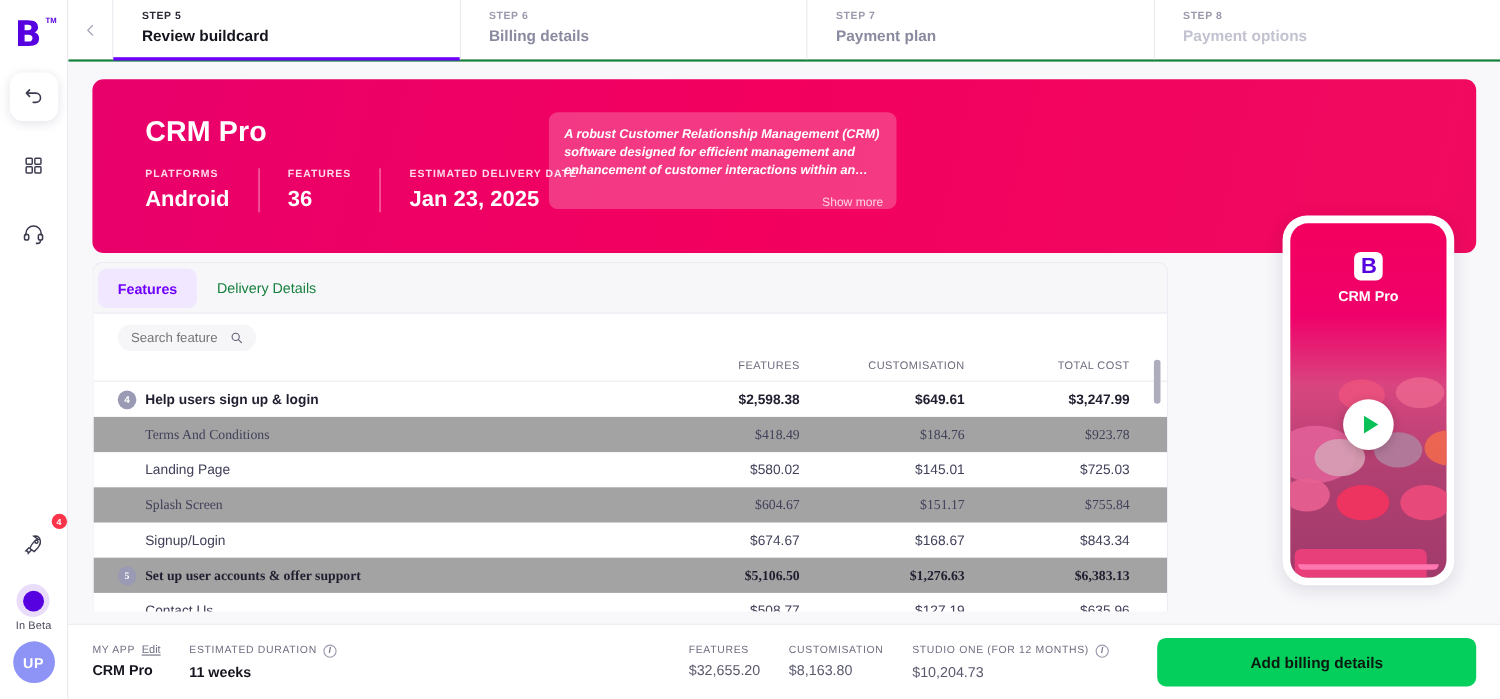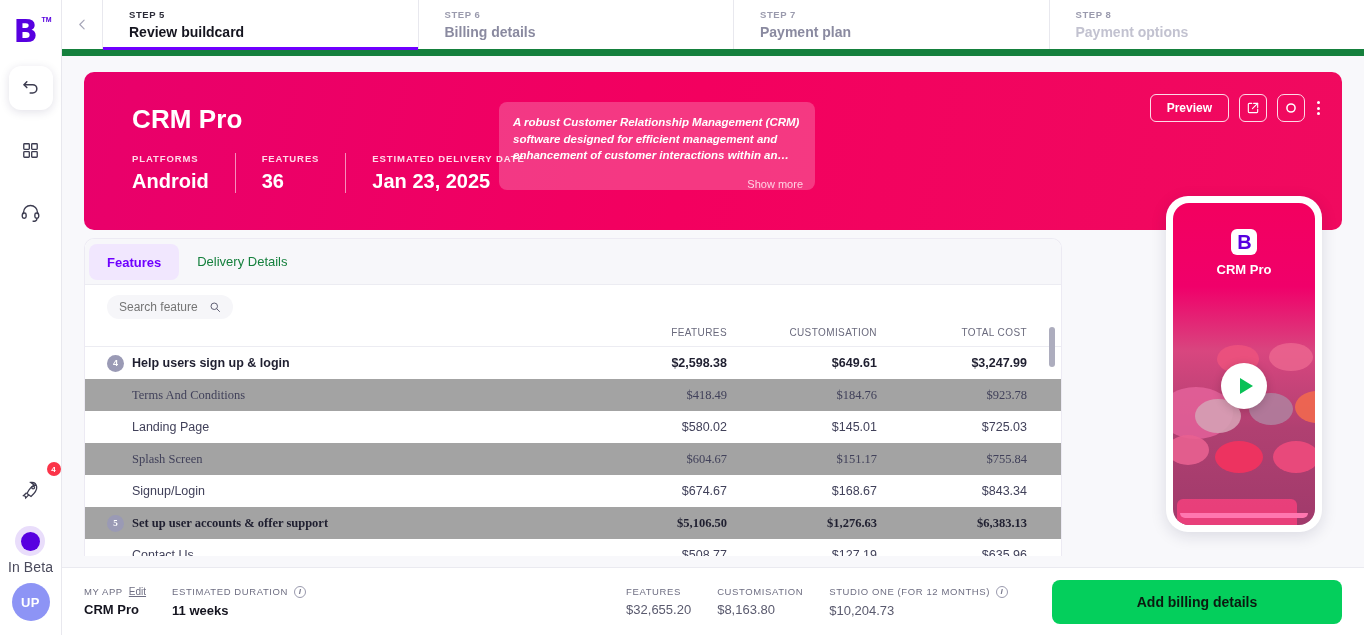--- a/index.html
+++ b/index.html
@@ -34,34 +34,34 @@
     position:absolute; top:-6px; right:-8px; background:#fb3449; color:#fff;
     font-size:8px; font-weight:700; border-radius:50%;
     width:14px; height:14px; display:flex; align-items:center; justify-content:center;
   }
   .beta-wrap { display:flex; flex-direction:column; align-items:center; margin-bottom: 8px; }
   .beta-dot-outer {
     width: 30px; height:30px; border-radius:50%; background:#e9ddfb;
     display:flex; align-items:center; justify-content:center;
   }
   .beta-dot-inner { width:19px; height:19px; border-radius:50%; background:#5700e0; }
-  .beta-label { font-size:14px; color:#4a4a5c; margin-top:3px; letter-spacing:.1px; }
+  .beta-label { font-size:10px; color:#4a4a5c; margin-top:3px; letter-spacing:.1px; }
   .avatar-up {
     width: 38px; height:38px; border-radius:50%; background:#8d94f5; color:#fff;
     display:flex; align-items:center; justify-content:center;
     font-size:13px; font-weight:700; margin-bottom: 14px; letter-spacing:.5px;
   }
 
   
   .main { flex: 1 1 auto; display:flex; flex-direction:column; min-width:0; background:#f8f8fb; }
 
   
   .steps {
     height: 56px; background:#fff; display:flex; align-items:stretch;
-    border-bottom: 7px solid #15803d; flex: 0 0 56px;
+    border-bottom: 2px solid #15803d; flex: 0 0 56px;
   }
   .back-btn {
     width: 40px; display:flex; align-items:center; justify-content:center;
     color:#a6a6b8; flex:0 0 40px;
   }
   .step {
     flex: 1 1 0; padding: 9px 0 0 26px; position:relative;
     border-left: 1px solid #e8e8ee;
   }
   .step .lbl { font-size:9.5px; letter-spacing:.55px; font-weight:600; color:#9a9aad; text-transform:uppercase;}
@@ -342,42 +342,20 @@
             <div class="k">ESTIMATED DELIVERY DATE</div>
             <div class="v">Jan 23, 2025</div>
           </div>
         </div>
 
         <div class="desc-card">
           <p>A robust Customer Relationship Management (CRM) software designed for efficient management and enhancement of customer interactions within an…</p>
           <span class="desc-more">Show more</span>
         </div>
 
-        <div class="hero-actions">
-          <div class="btn-outline">
-            <span>Preview</span>
-          </div>
-          <div class="icon-sq">
-            <svg width="14" height="14" viewBox="0 0 24 24" fill="none" stroke="#fff" stroke-width="1.9">
-              <path d="M10 4H5.5A1.5 1.5 0 0 0 4 5.5v13A1.5 1.5 0 0 0 5.5 20h13a1.5 1.5 0 0 0 1.5-1.5V14" stroke-linecap="round"></path>
-              <path d="M13 4h7v7" stroke-linecap="round" stroke-linejoin="round"></path>
-              <path d="M20 4 11 13" stroke-linecap="round"></path>
-            </svg>
-          </div>
-          <div class="icon-round">
-            <svg width="14" height="14" viewBox="0 0 24 24" fill="none" stroke="#fff" stroke-width="2.6">
-              <circle cx="12" cy="12" r="7"></circle>
-            </svg>
-          </div>
-          <div class="kebab">
-            <i></i>
-            <i></i>
-            <i></i>
-          </div>
-        </div>
       </div>
 
       <div class="tcard">
 
         <div class="tabs">
           <div class="tab on">
             <span>Features</span>
           </div>
           <div class="tab">
             <span>Delivery Details</span>

